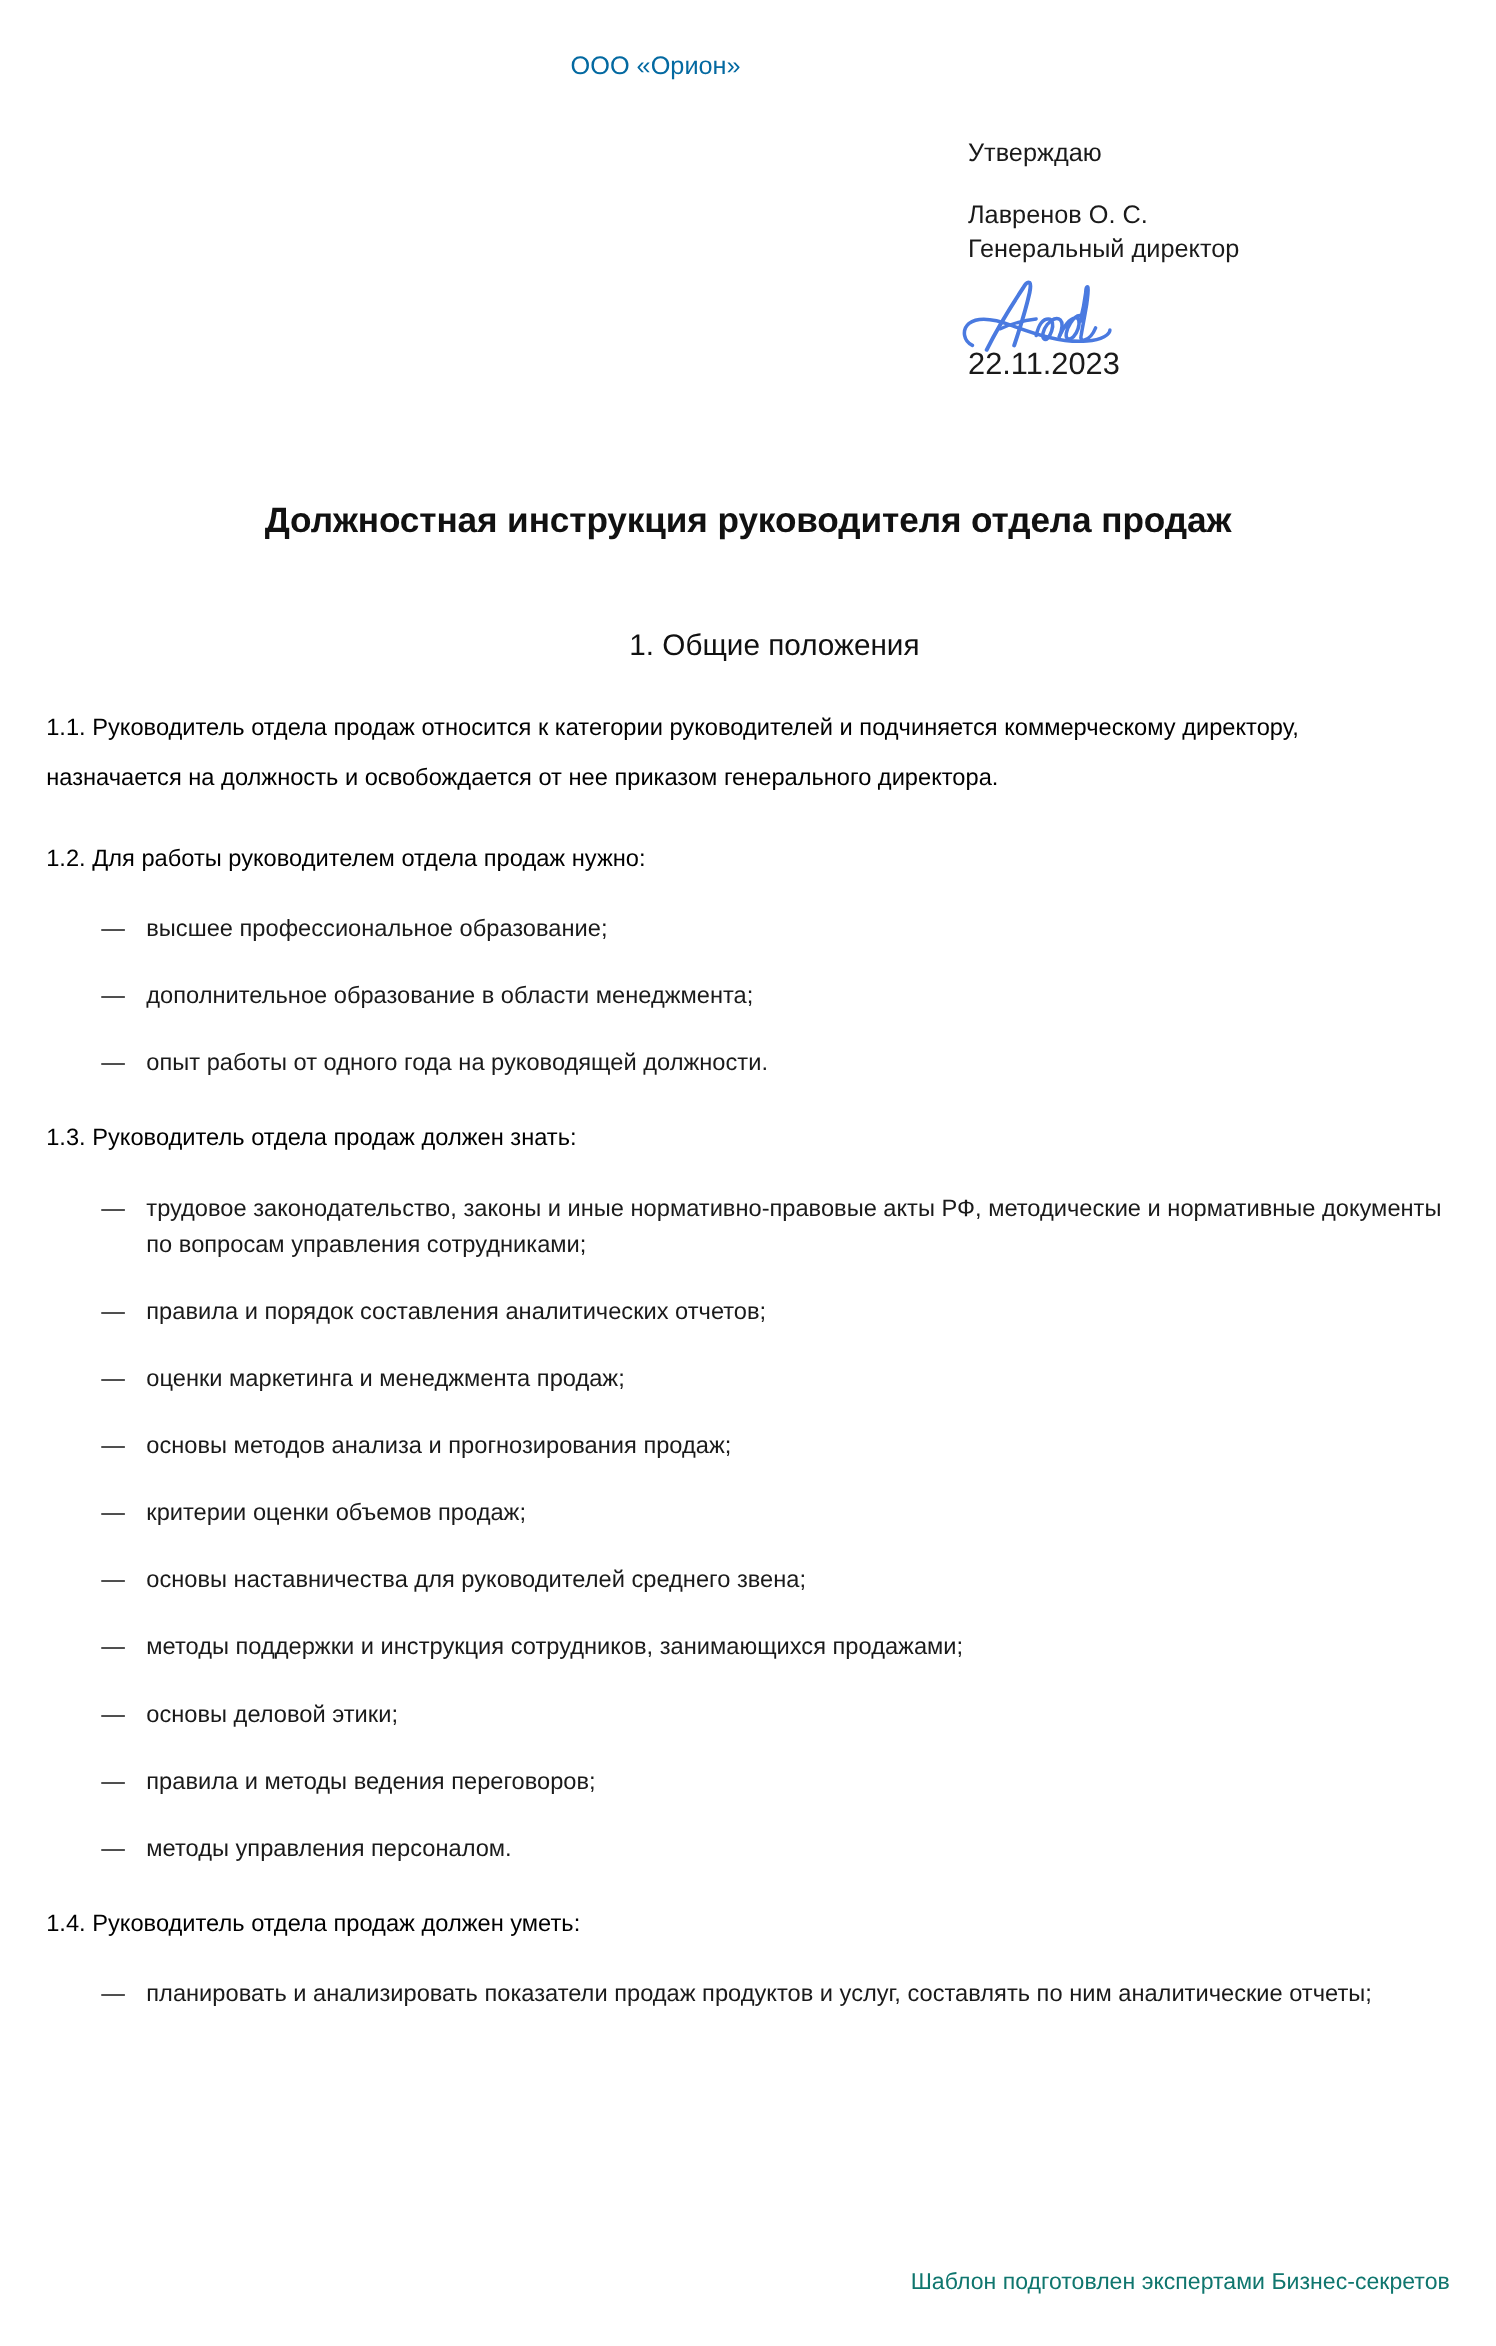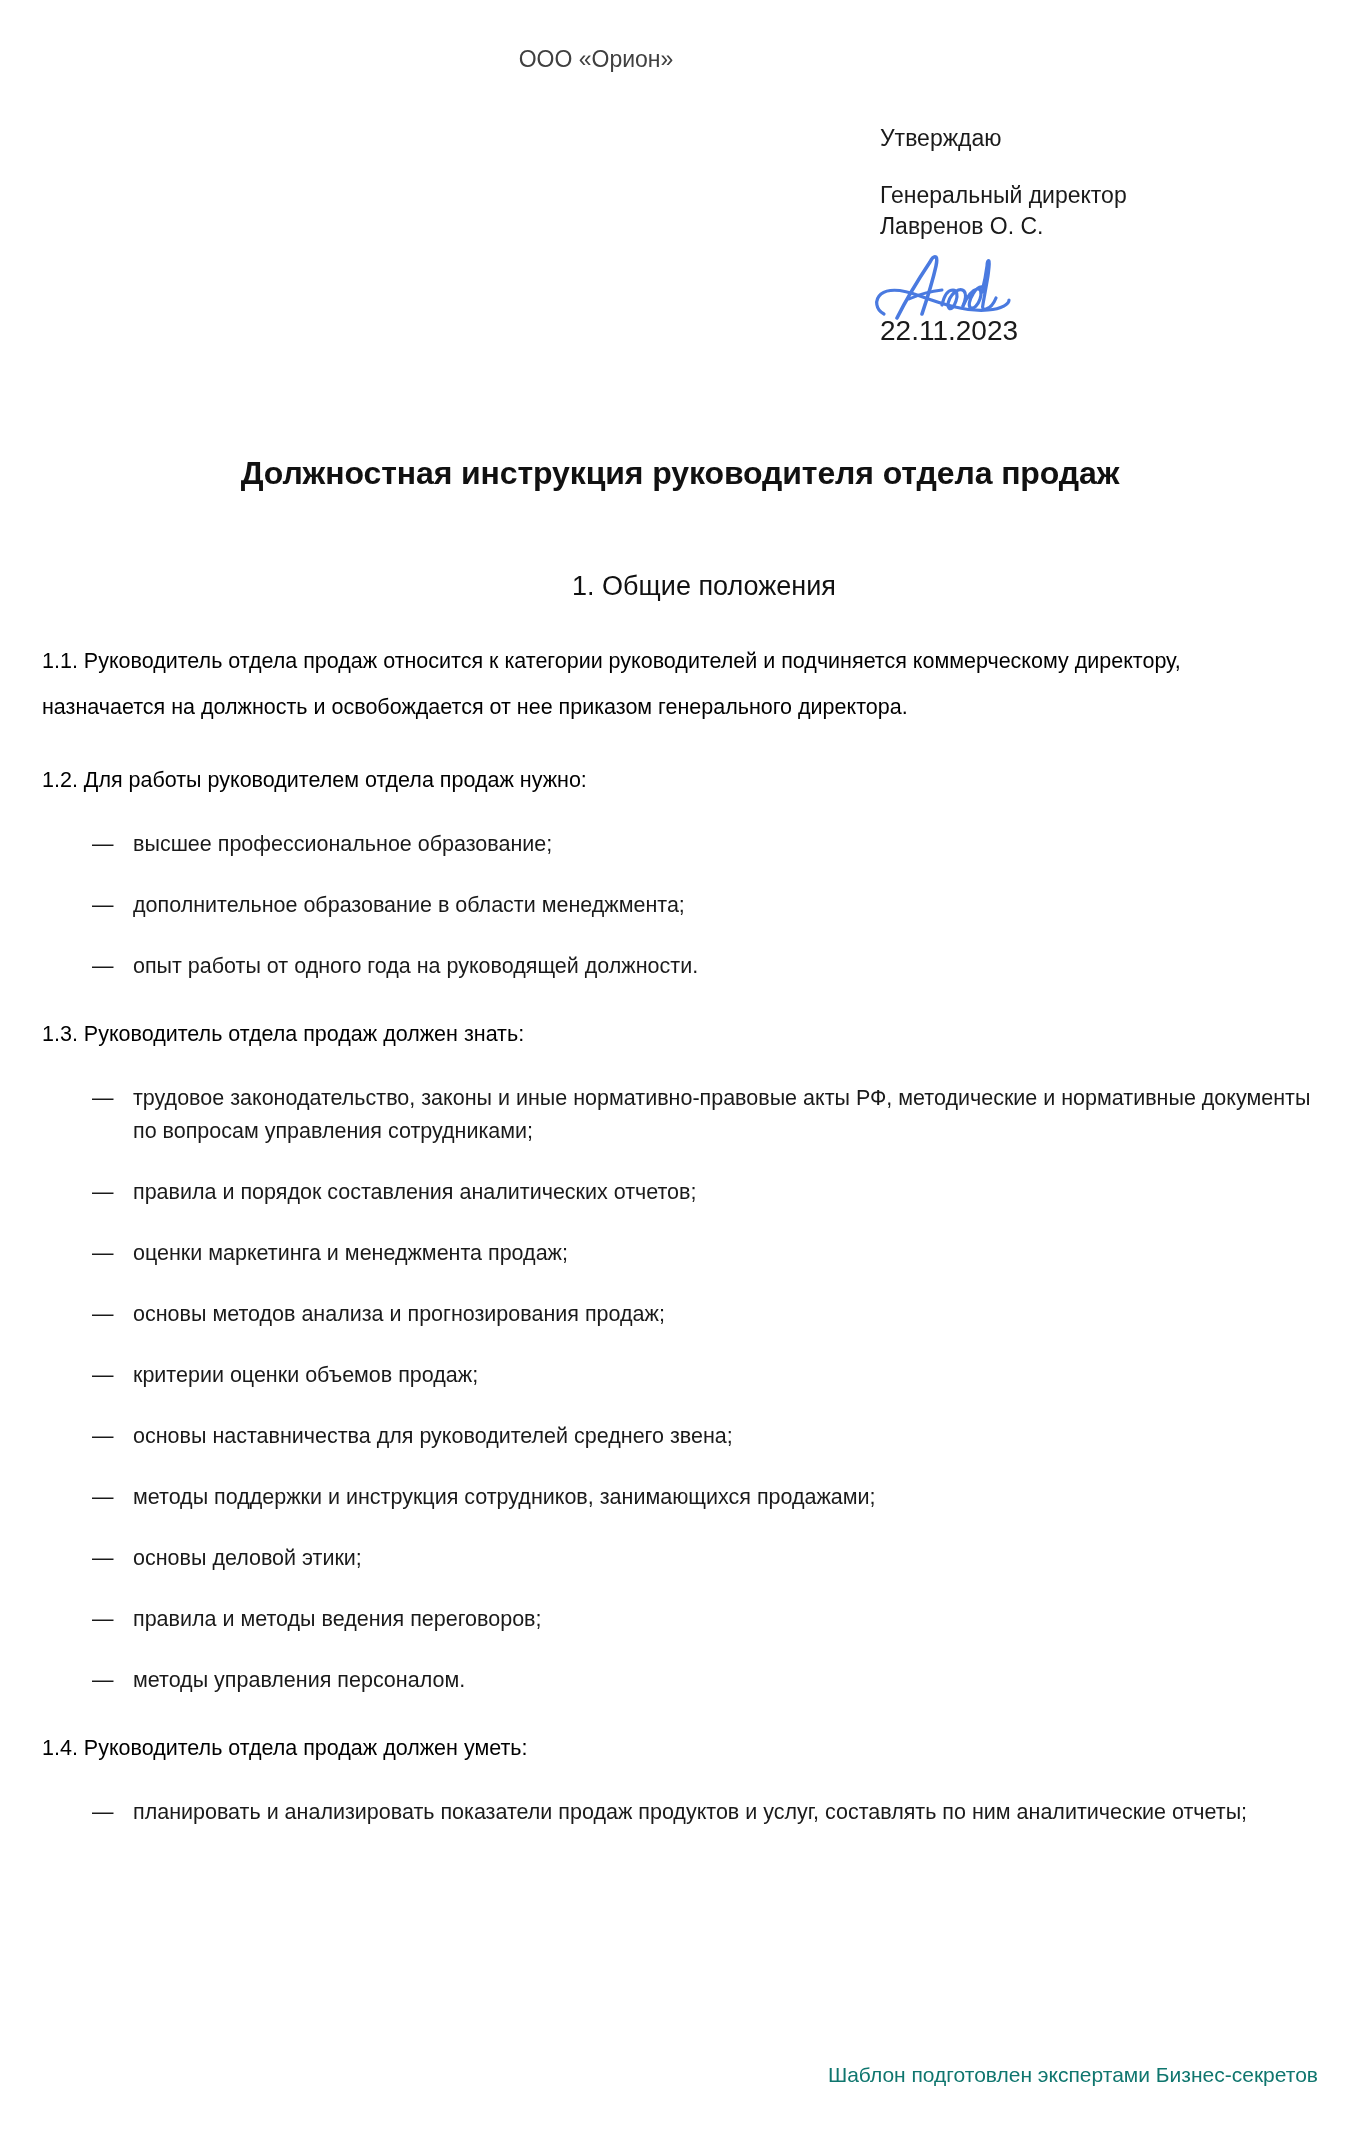--- a/index.html
+++ b/index.html
@@ -25,21 +25,21 @@
 
   
   .org-name {
     position: absolute;
     top: 44px;
     left: 0;
     width: 1192px;
     text-align: center;
     font-size: 23px;
     line-height: 30px;
-    color: #404040;
+    color: #0369a1;
   }
 
   .approval-block {
     position: absolute;
     top: 123px;
     left: 880px;
     width: 420px;
   }
   .approval-line {
     font-size: 23px;
@@ -142,22 +142,22 @@
 </head>
 <body>
 
 <div class="page">
 
   <div class="org-name">ООО «Орион»</div>
 
   <div class="approval-block">
     <div class="approval-line">Утверждаю</div>
     <div class="approval-gap"></div>
+    <div class="approval-line">Лавренов О. С.</div>
     <div class="approval-line">Генеральный директор</div>
-    <div class="approval-line">Лавренов О. С.</div>
 
     <div class="signature-wrap">
       <svg width="150" height="76" viewBox="0 0 150 76" fill="none" aria-hidden="true">
         <g stroke="#4a7ae0" stroke-linecap="round" stroke-linejoin="round" fill="none">
           <path d="M16 66 C8 62 6 52 13 46 C21 40 36 42 52 48 C74 56 98 64 120 62 C134 61 141 56 141 52" stroke-width="3.2"></path>
           <path d="M29 70 C38 52 50 32 62 14 C64 10 66 8 68 9 C69 10 69 13 68 18 C64 36 58 54 54 66" stroke-width="3.6"></path>
           <path d="M41 51 C52 46 64 43 74 42" stroke-width="3"></path>
           <path d="M74 57 C76 48 80 42 85 42 C89 42 90 47 88 53 C86 59 83 62 81 60 C79 58 80 52 84 47 C88 42 93 40 96 43 C99 46 97 53 95 58" stroke-width="3.2"></path>
           <path d="M95 58 C99 49 104 42 109 41 C113 40 114 45 112 51 C110 57 106 61 103 60 C100 59 101 52 105 46 C108 41 112 38 115 39" stroke-width="3.2"></path>
           <path d="M114 44 C116 36 118 26 119 18 C119 14 120 12 121 13 C122 14 121 20 120 28 C118 40 116 50 115 56 C114 60 115 62 118 61 C122 60 126 55 128 50" stroke-width="3.2"></path>

